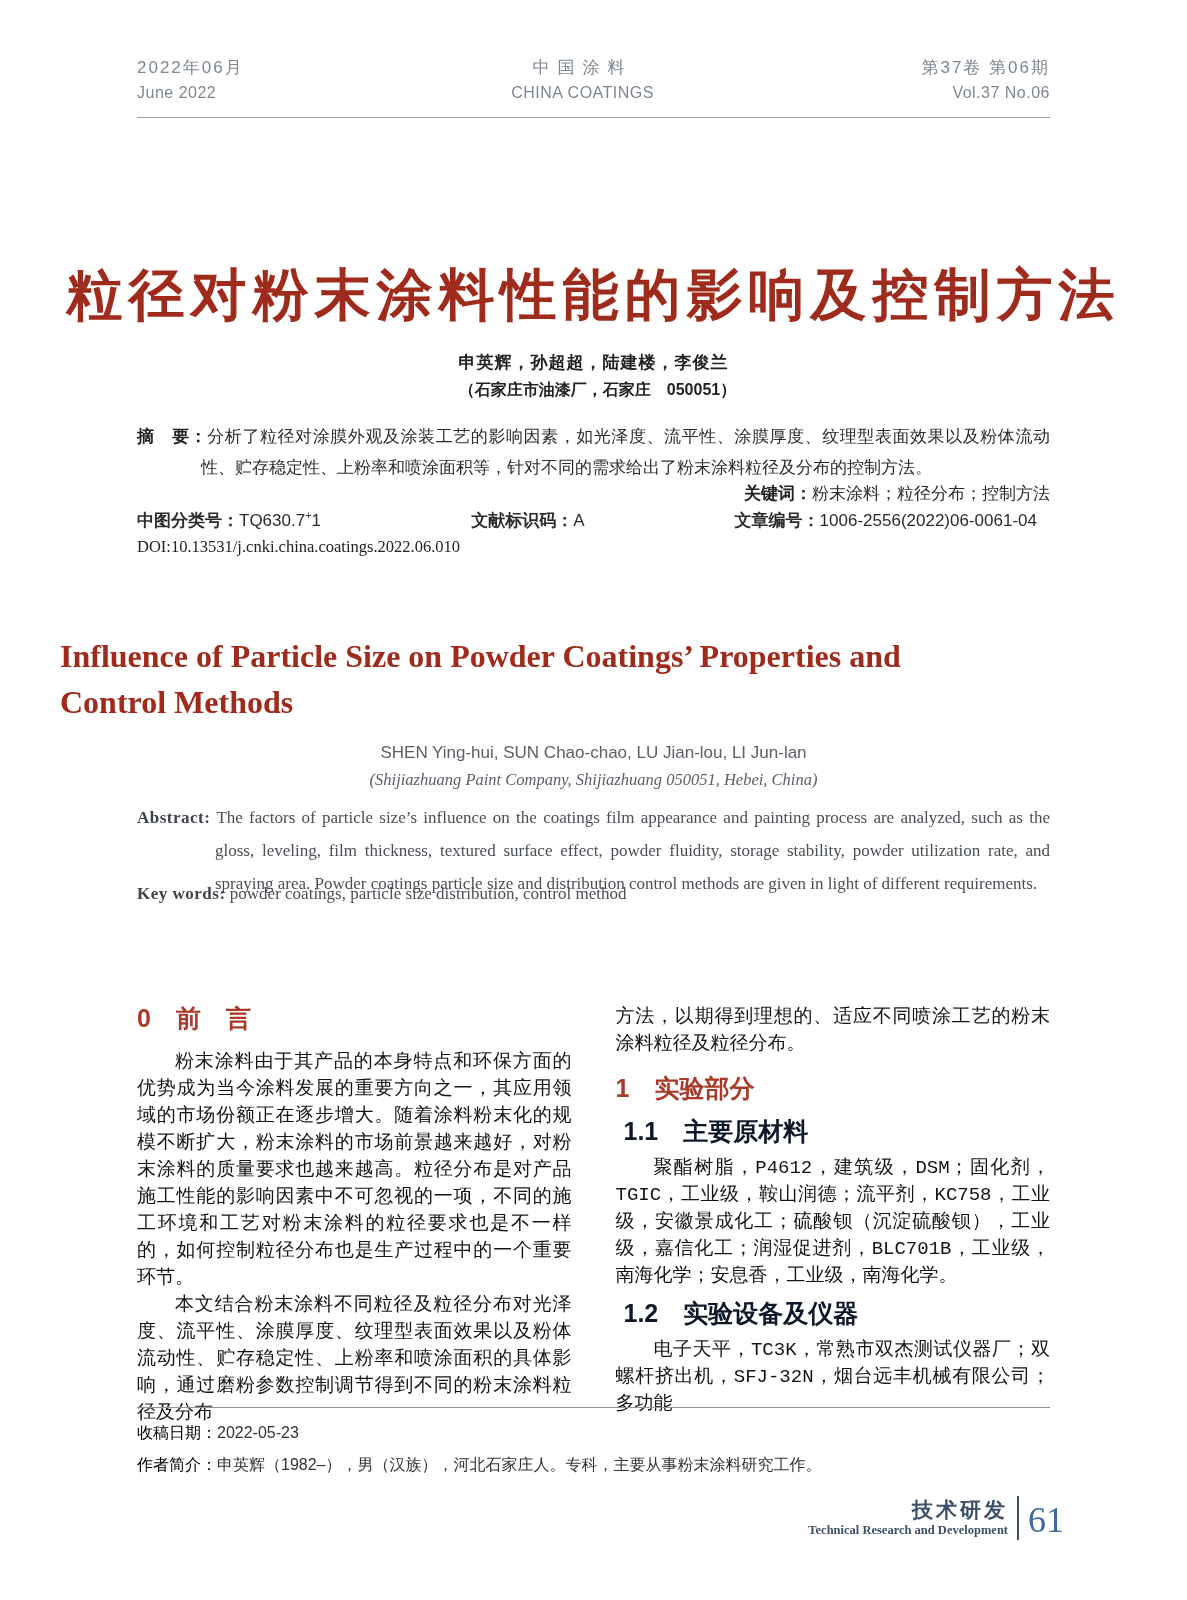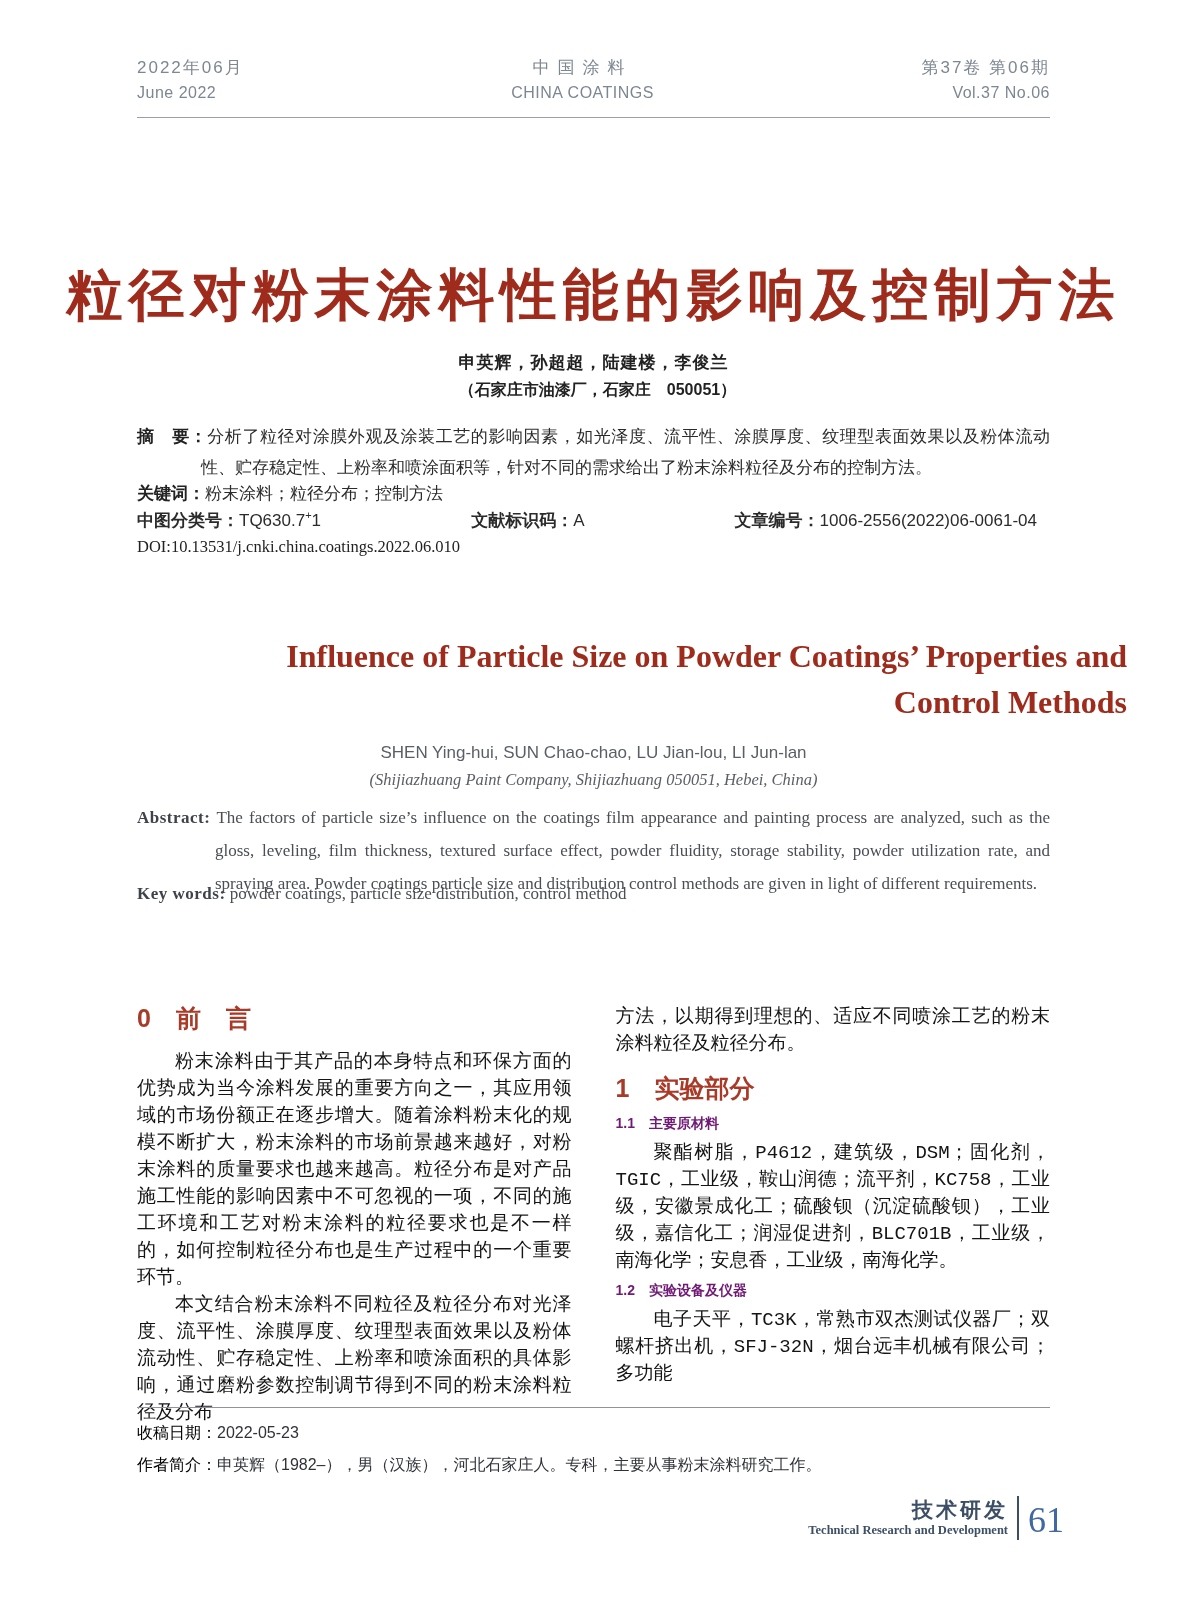--- a/index.html
+++ b/index.html
@@ -50,39 +50,39 @@
   
   .abstract-zh {
     position: absolute; top: 421px; left: 137px; right: 137px;
     font-size: 17px; line-height: 31px; color: #2b2b2b;
     text-align: justify;
     padding-left: 64px; text-indent: -64px;
   }
   .abstract-zh .lbl, .keywords-zh .lbl { font-weight: bold; color: #222; }
   .keywords-zh {
     position: absolute; top: 482px; left: 137px; right: 137px;
-    font-size: 17px; color: #2b2b2b;
+    font-size: 17px; color: #2b2b2b; text-align: right;
   }
   .class-line {
     position: absolute; top: 509px; left: 137px; right: 150px;
     display: flex; justify-content: space-between;
     font-size: 17px; color: #2b2b2b;
   }
   .class-line .lbl { font-weight: bold; }
   .class-line sup { font-size: 11px; vertical-align: super; }
   .doi-line {
     position: absolute; top: 537px; left: 137px;
     font-size: 16.5px; color: #222;
     font-family: "Liberation Serif", serif;
   }
 
   
   .title-en {
     position: absolute; top: 633px; left: 60px; right: 60px;
-    text-align: right; color: #9e2b1b;
+    text-align: left; color: #9e2b1b;
     font-family: "Liberation Serif", serif;
     font-weight: bold; font-size: 32px; line-height: 46px;
   }
   .authors-en {
     position: absolute; top: 743px; left: 0; right: 0;
     text-align: center; font-size: 17px; color: #5a5f66;
   }
   .affil-en {
     position: absolute; top: 770px; left: 0; right: 0;
     text-align: center; font-size: 16.5px; color: #5a5f66;
@@ -110,23 +110,23 @@
     display: flex; gap: 44px;
   }
   .col { width: 50%; }
   .h-level1 {
     color: #a93a28; font-weight: bold; font-size: 25px;
     font-family: "Liberation Sans", sans-serif;
     margin-bottom: 14px;
   }
   .col .h-level1.mid { margin-top: 16px; margin-bottom: 10px; }
   .h-level2 {
-    color: #701a75; font-weight: bold; font-size: 14px;
-    font-family: "Liberation Sans", sans-serif;
-    margin: 7px 0 7px 0;
+    color: #0f172a; font-weight: bold; font-size: 25px;
+    font-family: "Liberation Sans", sans-serif;
+    margin: 7px 0 7px 8px;
   }
   .body-para {
     font-family: "Liberation Serif", "DejaVu Serif", serif;
     font-size: 19px; line-height: 27px; color: #141414;
     text-align: justify;
   }
   .body-para.indent { text-indent: 2em; font-family: Liberation Mono, monospace; }
 
   
   .foot-rule {

